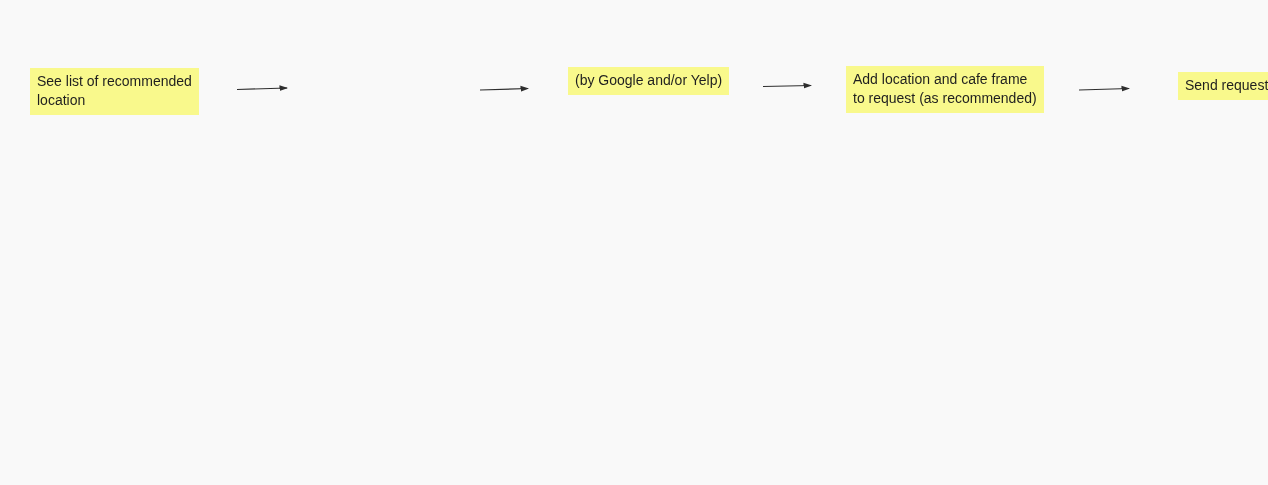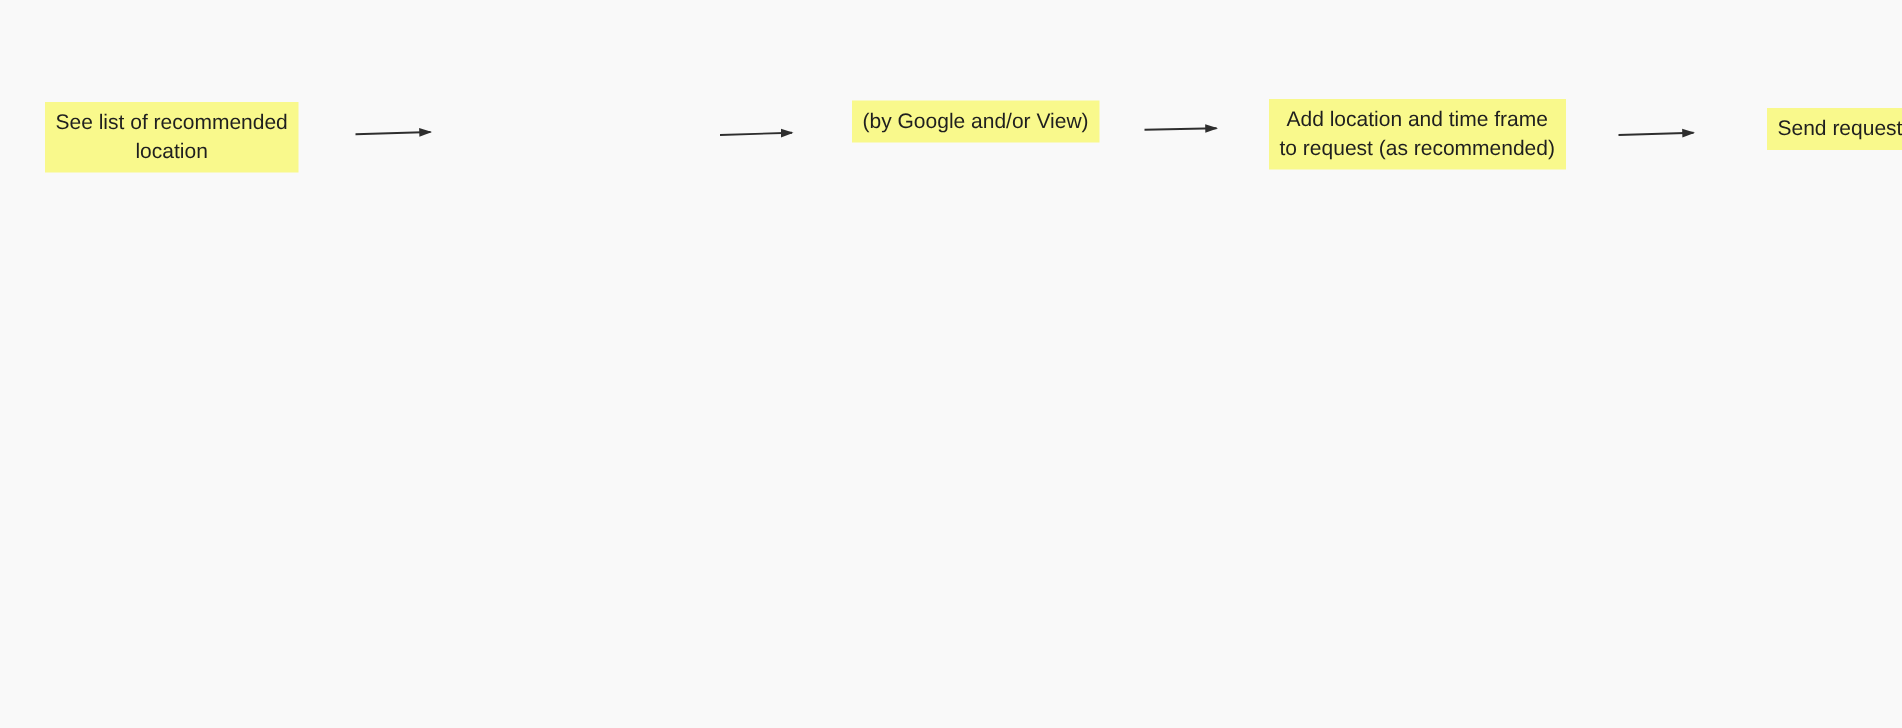--- a/index.html
+++ b/index.html
@@ -11,21 +11,21 @@
   html,body{margin:0;padding:0;}
   body{
     width:1268px;height:485px;
     background:var(--bg);
     font-family:"Liberation Sans", sans-serif;
     overflow:hidden;
     position:relative;
   }
   .canvas{
     position:absolute;inset:0;
-    width:1268px;height:342px;text-align:center;
+    width:1268px;height:342px;
   }
   .note{
     position:absolute;
     background:var(--note);
     color:var(--text);
     font-size:14px;
     line-height:19px;
     padding:4px 7px 5px 7px;
     white-space:nowrap;
   }
@@ -41,25 +41,25 @@
 
 <div class="canvas">
 
   <div class="note" style="left:30px;top:68px;">
     <div class="note-line">See list of recommended</div>
     <div class="note-line">location</div>
   </div>
 
 
   <div class="note" style="left:568px;top:67px;">
-    <div class="note-line">(by Google and/or View)</div>
+    <div class="note-line">(by Google and/or Yelp)</div>
   </div>
 
   <div class="note" style="left:846px;top:66px;">
-    <div class="note-line">Add location and time frame</div>
+    <div class="note-line">Add location and cafe frame</div>
     <div class="note-line">to request (as recommended)</div>
   </div>
 
   <div class="note" style="left:1167px;top:72px;margin-left:11px;">
     <div class="note-line">Send request</div>
   </div>
 
   <svg class="arrow-layer" viewBox="0 0 1268 485" xmlns="http://www.w3.org/2000/svg">
     <defs>
       <marker id="ah" markerWidth="9" markerHeight="7" refX="7.5" refY="3.5" orient="auto" markerUnits="userSpaceOnUse">

